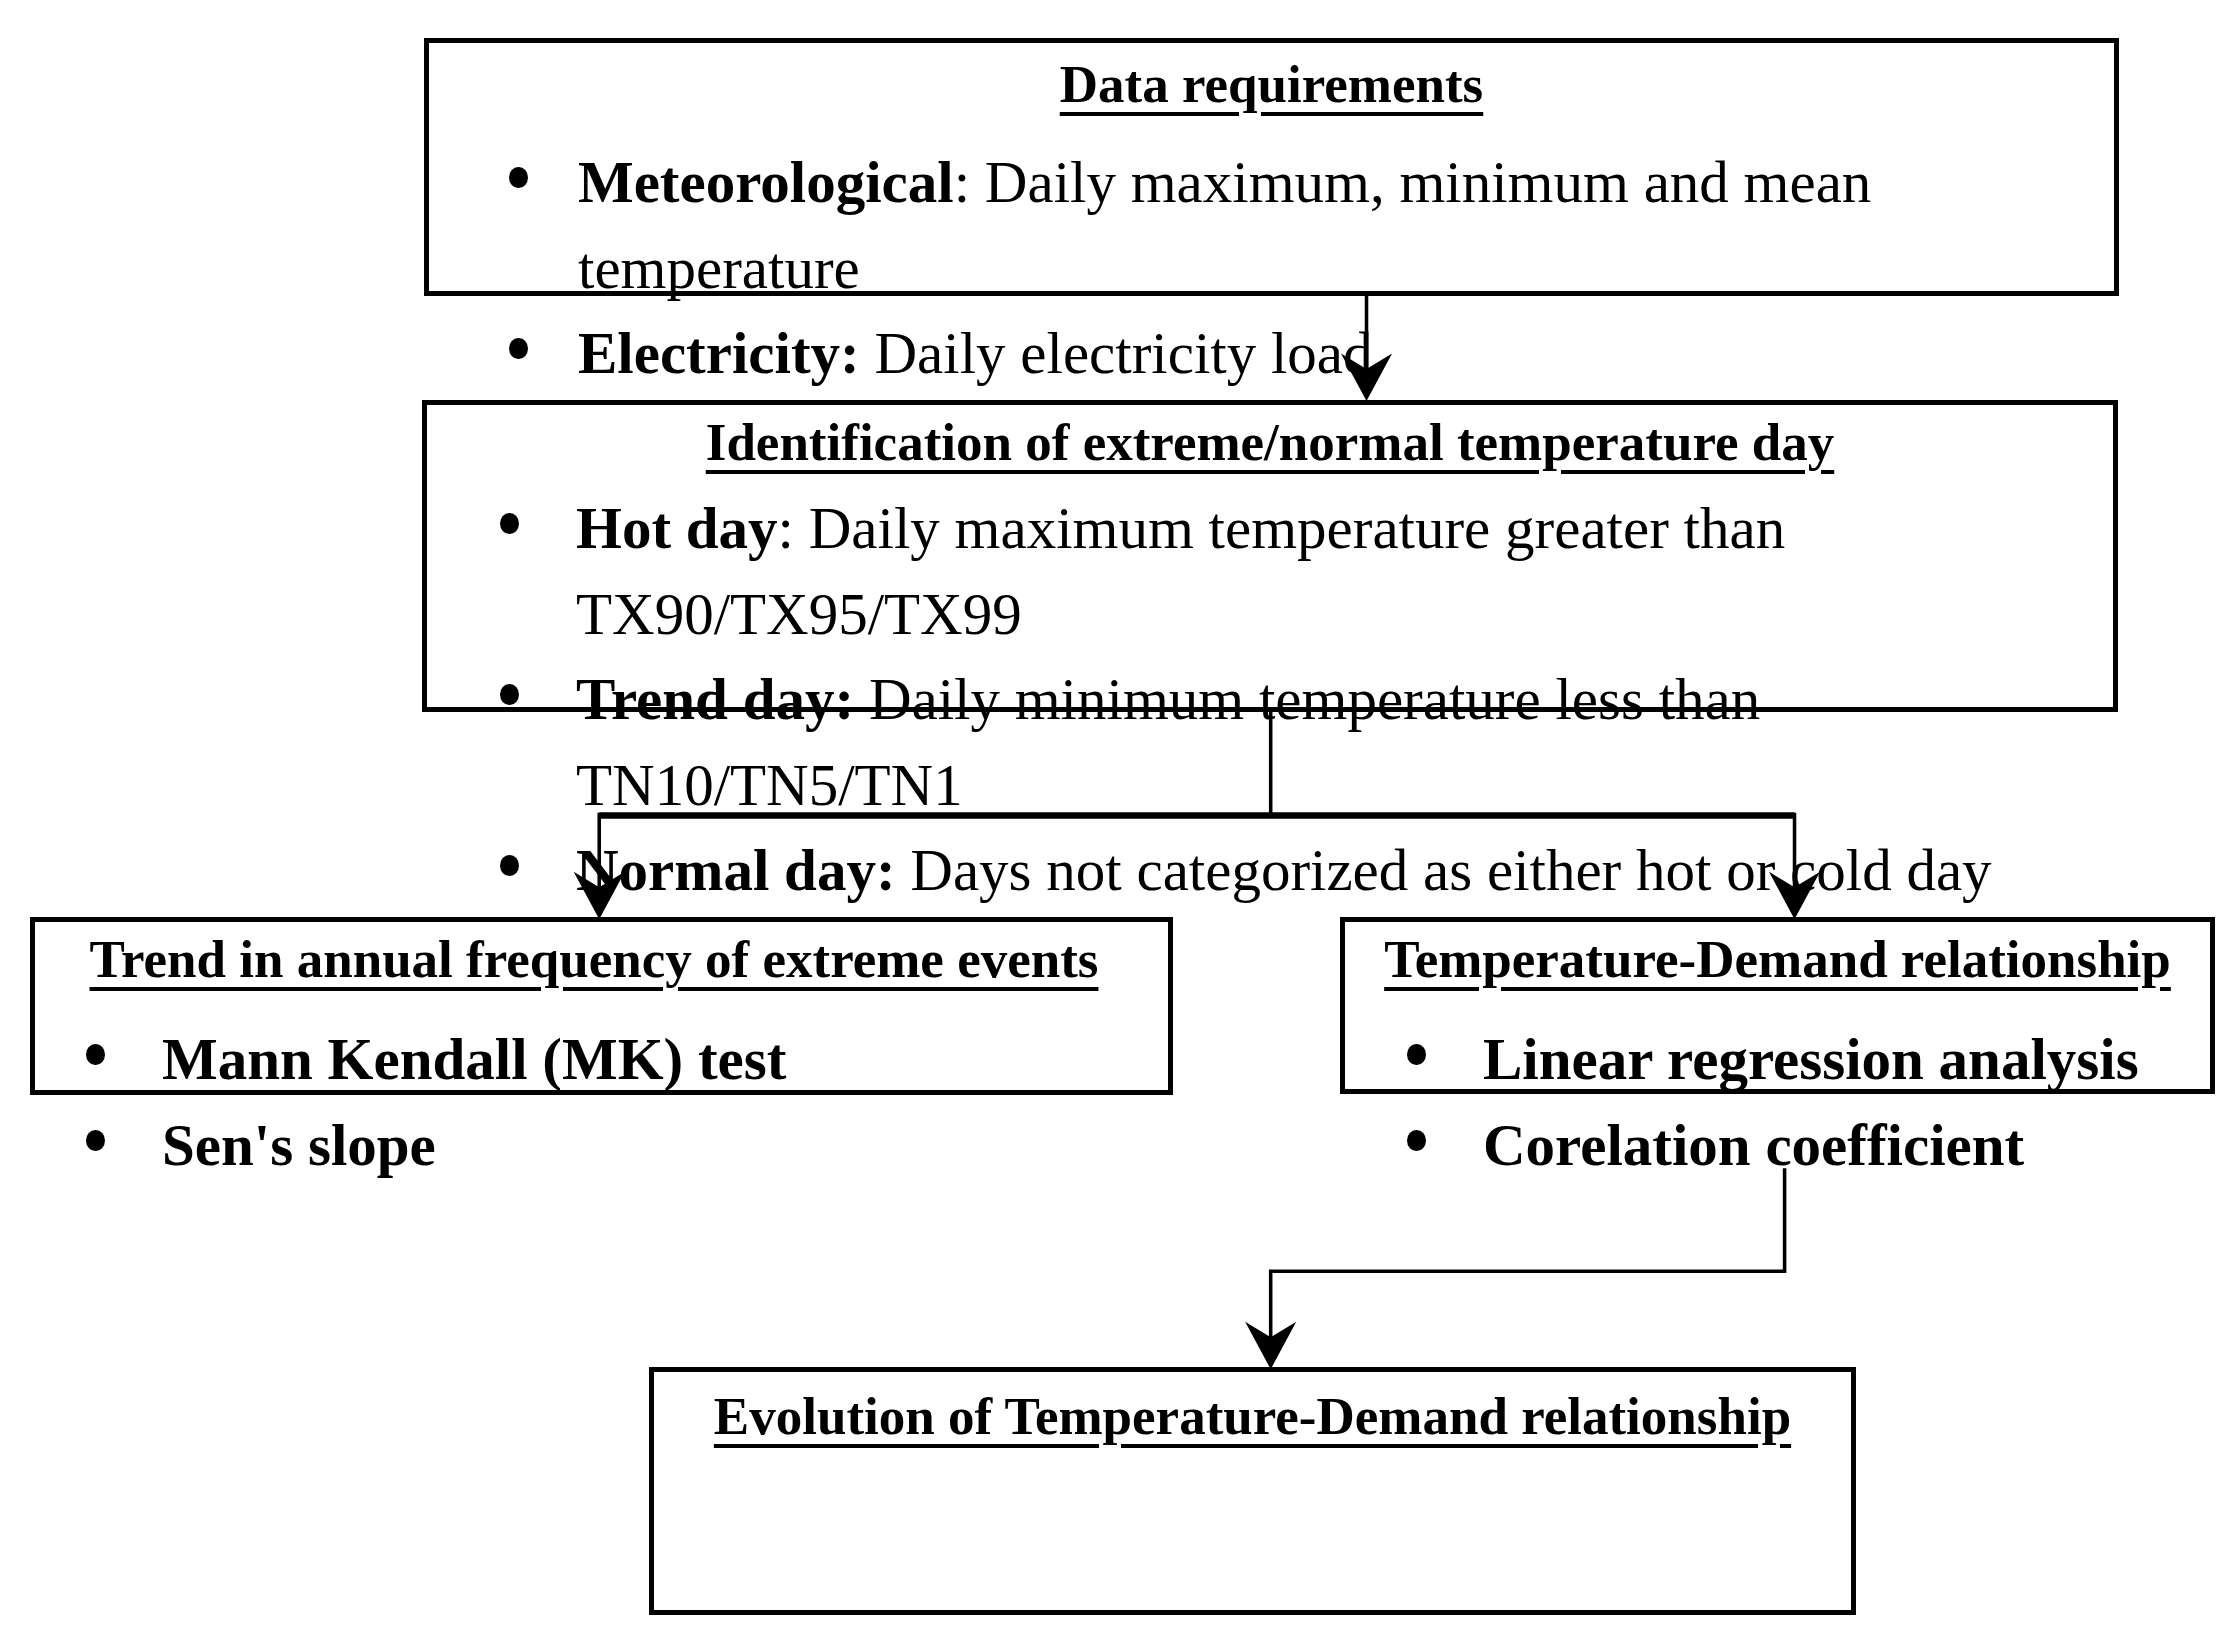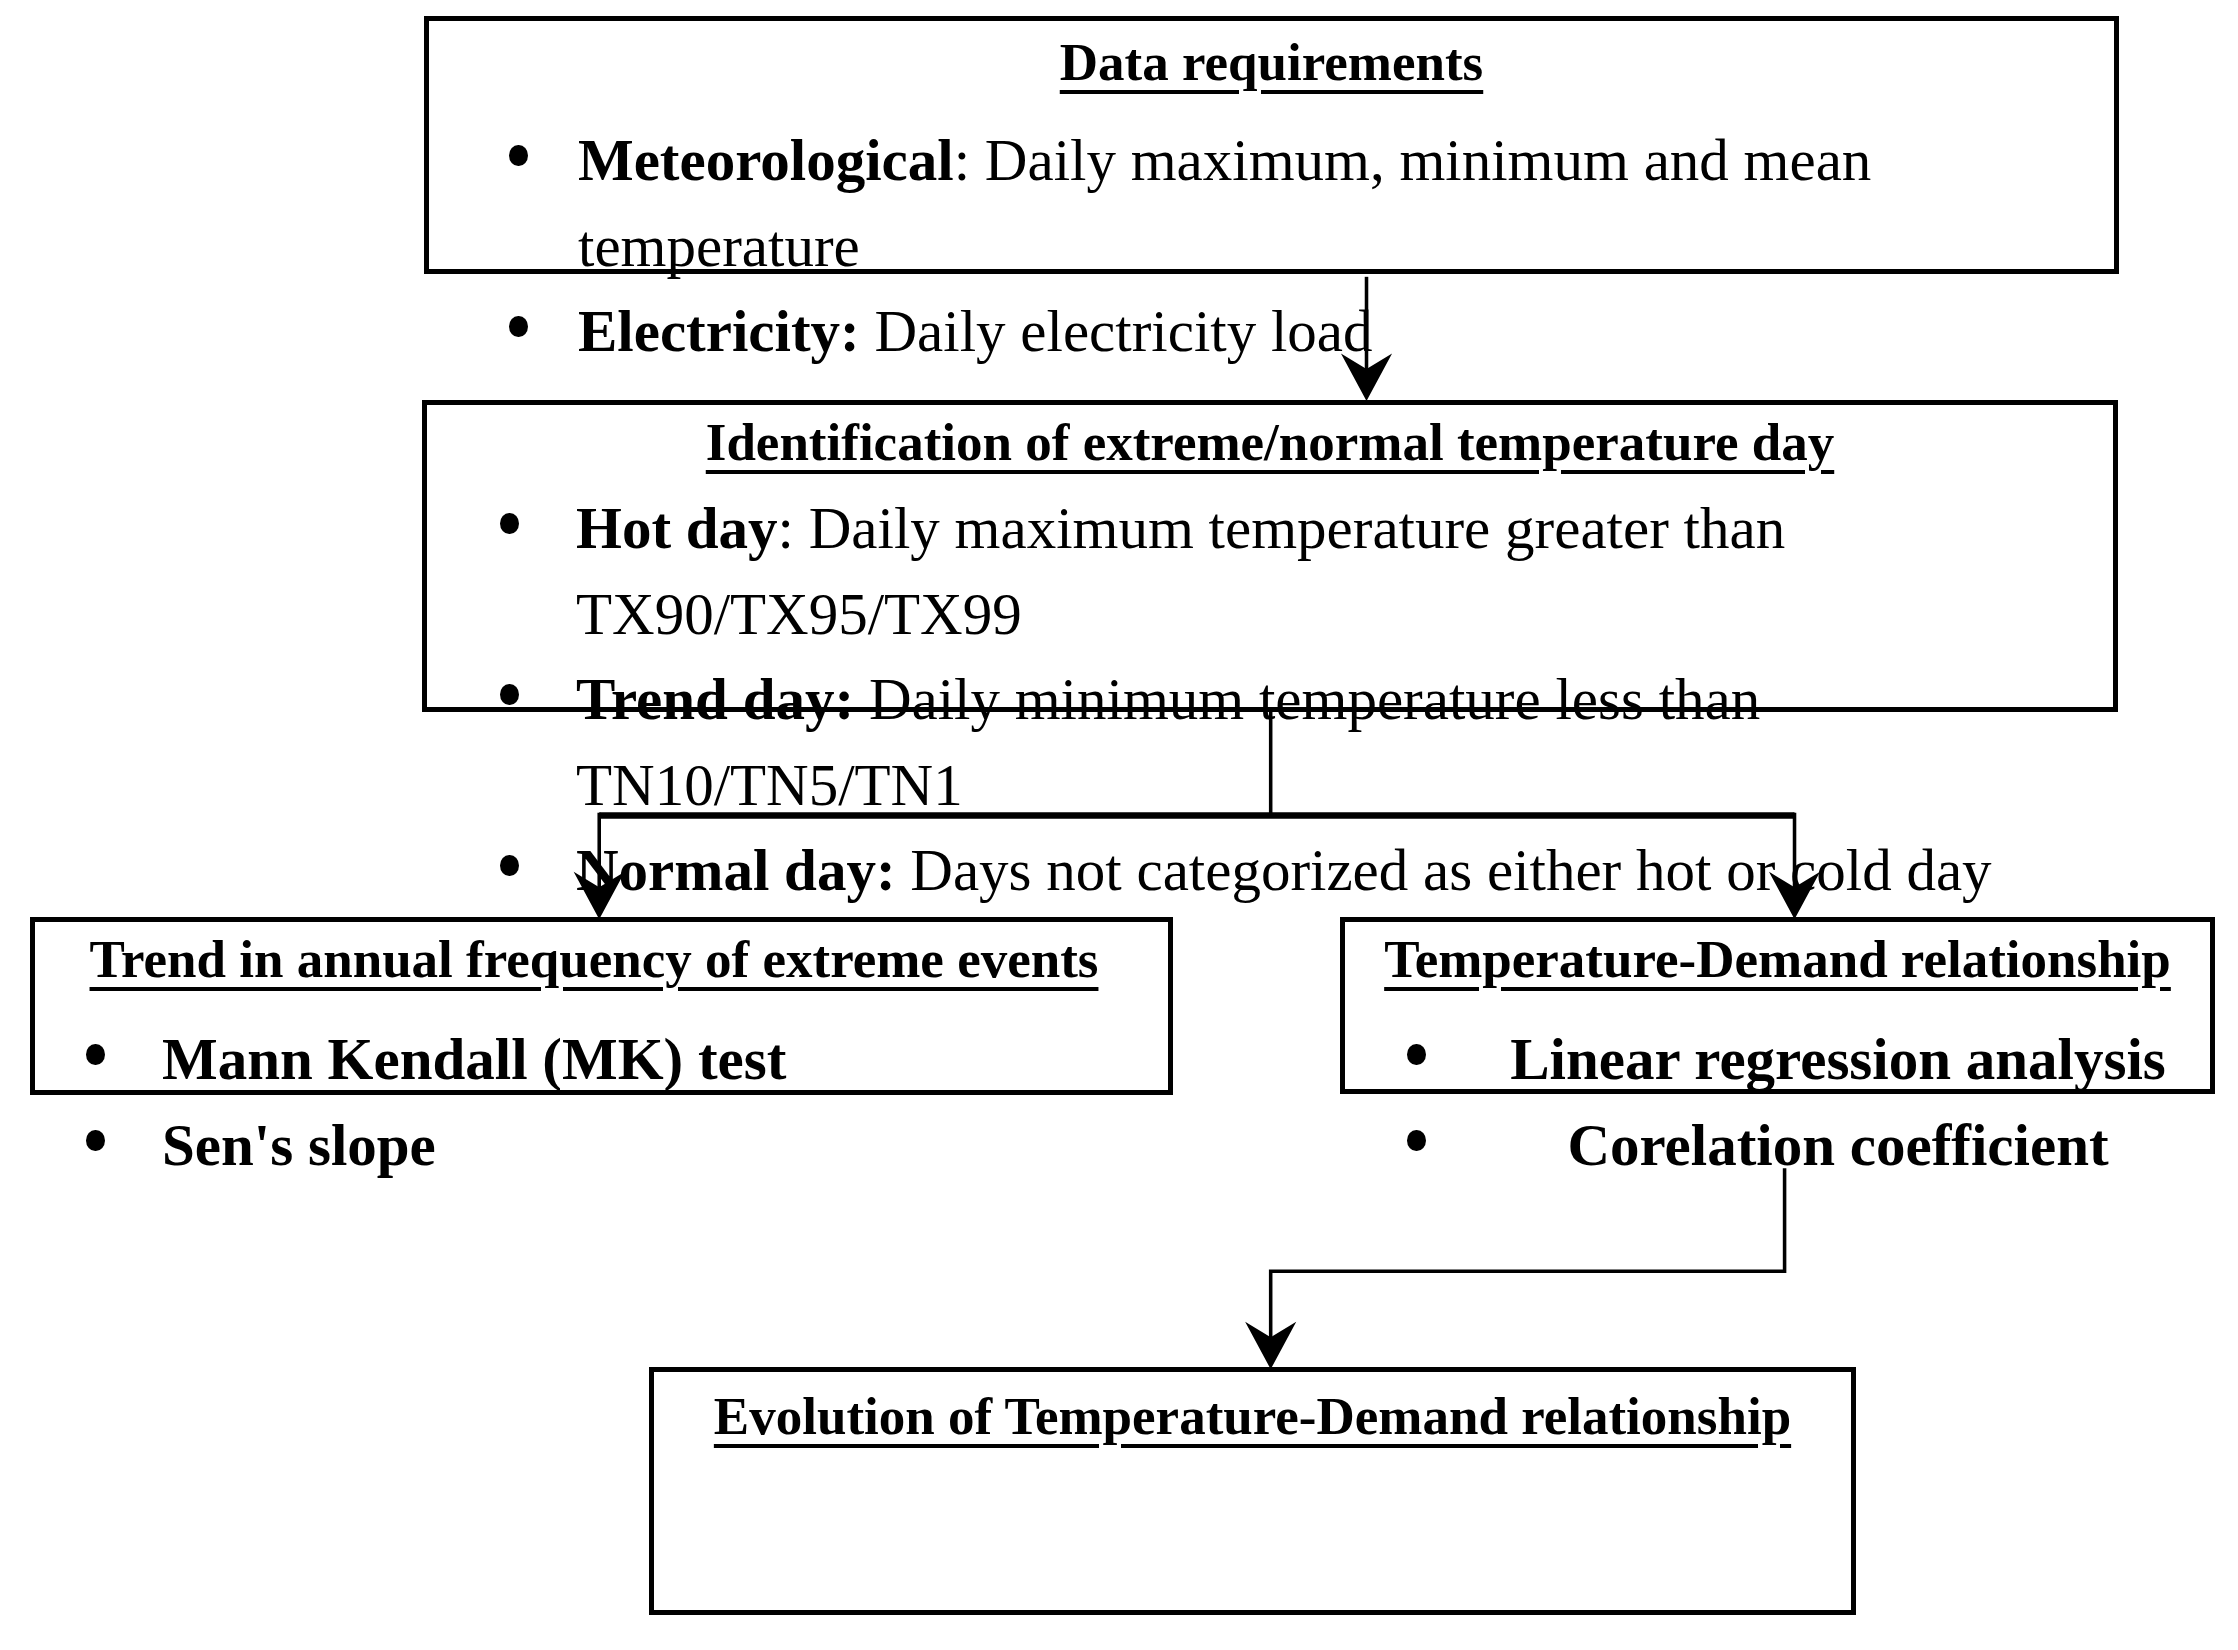--- a/index.html
+++ b/index.html
@@ -51,41 +51,41 @@
     width: 18.5px;
     height: 21px;
     background: #000000;
     border-radius: 50%;
     top: 27px;
   }
   .fc-item b { font-weight: bold; }
   .line2 { display: block; }
 
   
-  .box1 { left: 424px; top: 16px;  width: 1695px; height: 258px; padding: 4.3px 35px 0 35px; }
+  .box1 { left: 424px; top: 38px;  width: 1695px; height: 258px; padding: 4.3px 35px 0 35px; }
   .box1 .fc-title { margin-bottom: 18.5px; }
   .box1 .fc-item  { padding-left: 114px; }
   .box1 .dot      { left: 45px; }
 
   
   .box2 { left: 422px; top: 400px; width: 1696px; height: 312px; padding: 0 28px 0 28px; }
   .box2 .fc-title { margin-bottom: 7px; }
   .box2 .fc-item  { padding-left: 121px; }
   .box2 .dot      { left: 45px; }
 
   
   .box3 { left: 30px; top: 917px; width: 1143px; height: 178px; padding: 0 21px 0 6px; }
   .box3 .fc-title { margin-bottom: 21px; }
   .box3 .fc-item  { padding-left: 121px; }
   .box3 .dot      { left: 45px; }
 
   
   .box4 { left: 1340px; top: 917px; width: 875px; height: 177px; padding: 0 17px 0 17px; }
   .box4 .fc-title { margin-bottom: 21px; }
-  .box4 .fc-item  { padding-left: 121px; text-align: center; }
+  .box4 .fc-item  { padding-left: 121px; }
   .box4 .dot      { left: 45px; }
 
   
   .box5 { left: 649px; top: 1367px; width: 1207px; height: 248px; padding: 7px 33px 0 33px; }
   .box5 .fc-title { margin-bottom: 10px; }
   .box5 .fc-item  { padding-left: 139px; }
   .box5 .dot      { left: 64px; }
 </style>
 </head>
 <body>

